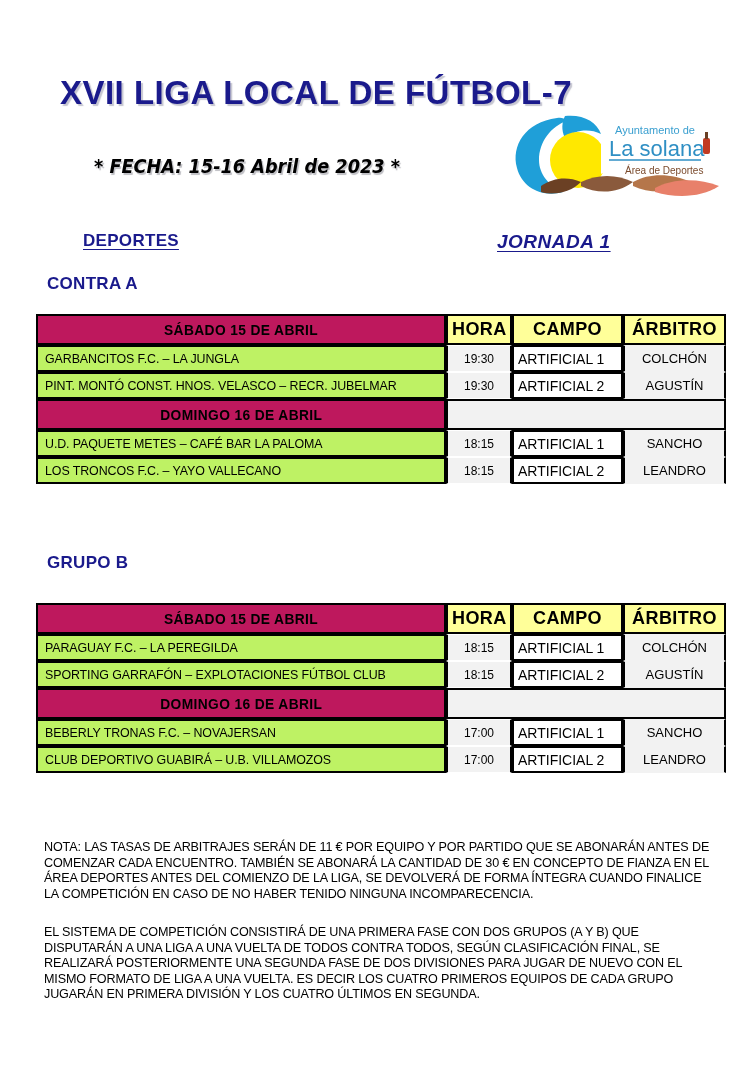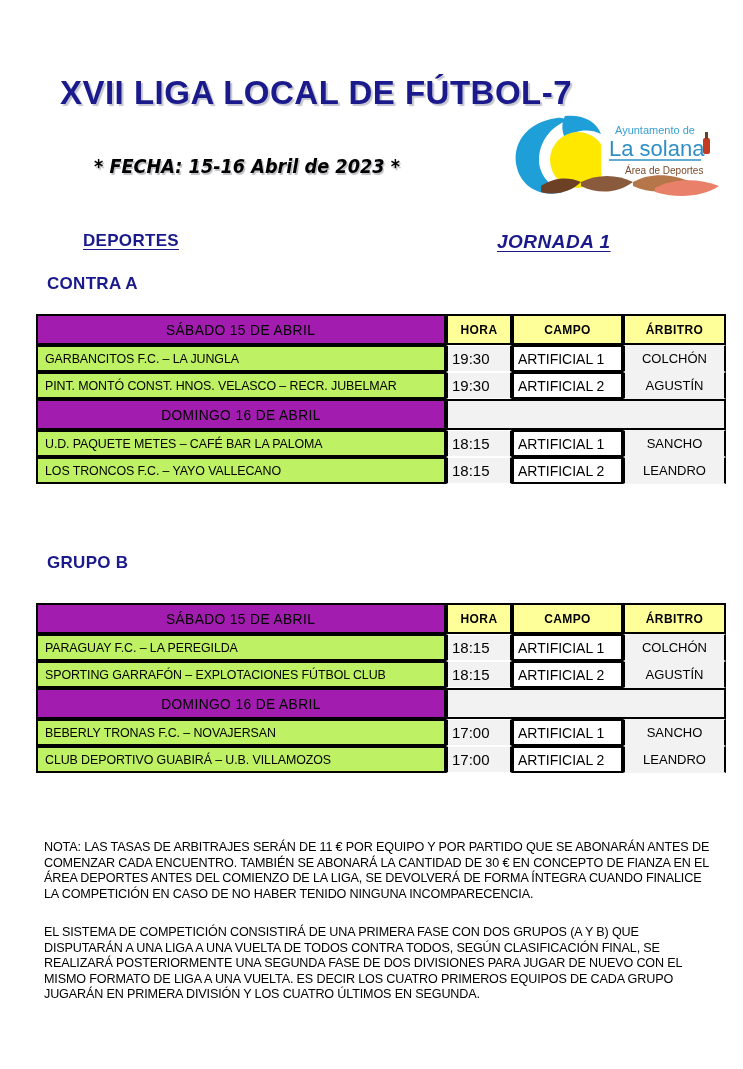--- a/index.html
+++ b/index.html
@@ -116,55 +116,55 @@
   }
 
   
   .col-match  { width: 410px; }
   .col-hora   { width: 66px;  }
   .col-campo  { width: 111px; }
   .col-arb    { width: 103px; }
 
   
   .day-header td.day-cell {
-    background: #a21caf;
-    text-align: center;
-    font-weight: normal;
+    background: #be185d;
+    text-align: center;
+    font-weight: bold;
     font-size: 14.5px;
     letter-spacing: 0.4px;
     height: 31px;
     transform: none;
   }
   .day-header td.hdr-cell {
     background: #ffff99;
     text-align: center;
     font-weight: bold;
-    font-size: 12px;
+    font-size: 18px;
     letter-spacing: 0.4px;
     height: 18px;
   }
   .day-header td.blank-cell {
     background: #f2f2f2;
     border: 2.5px solid #000000;
     height: 31px;
   }
 
   
   .match-row td.match-cell {
     text-align: left;
     font-size: 13.5px;
     padding-left: 7px;
     letter-spacing: -0.1px;
     white-space: nowrap;
     overflow: hidden;
   }
   .match-row td.hora-cell {
     background: #f2f2f2;
-    text-align: left;
-    font-size: 15px;
+    text-align: center;
+    font-size: 12px;
     border-left: 2.5px solid #000000;
     border-right: 2.5px solid #000000;
     border-top: 1.2px solid #ffffff;
     border-bottom: 1.2px solid #ffffff;
   }
   .match-row td.campo-cell {
     background: #ffffff;
     text-align: left;
     font-size: 14px;
   }

